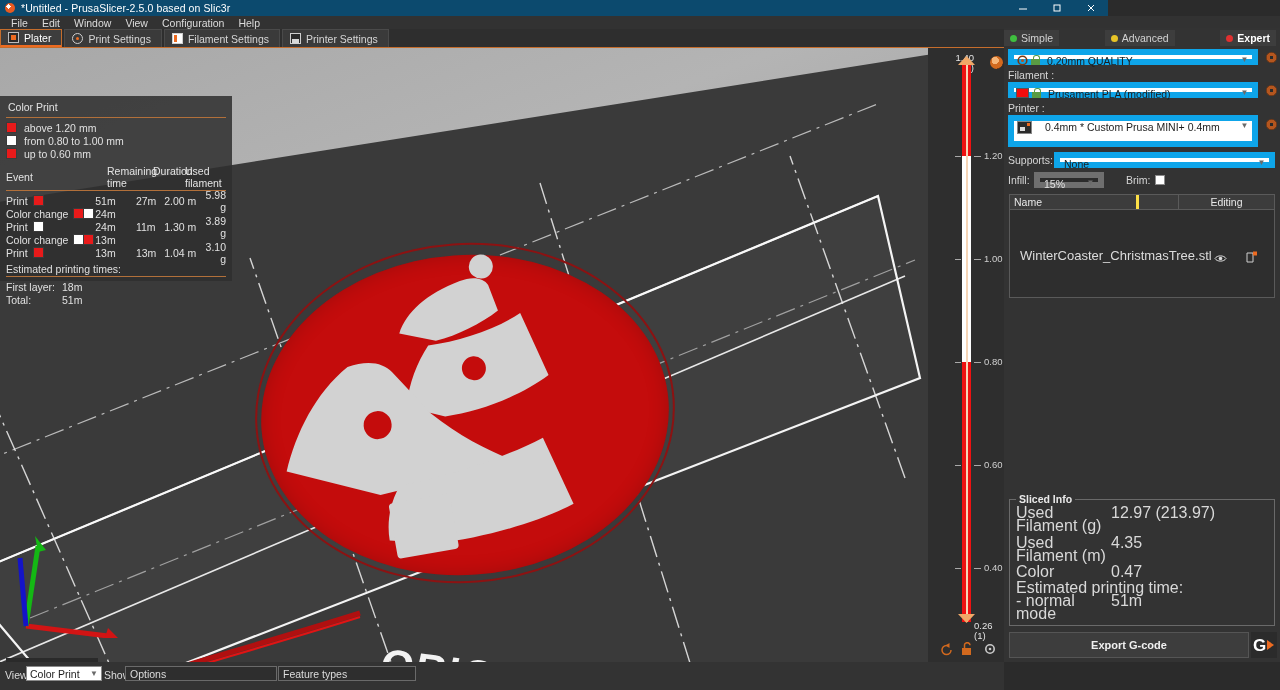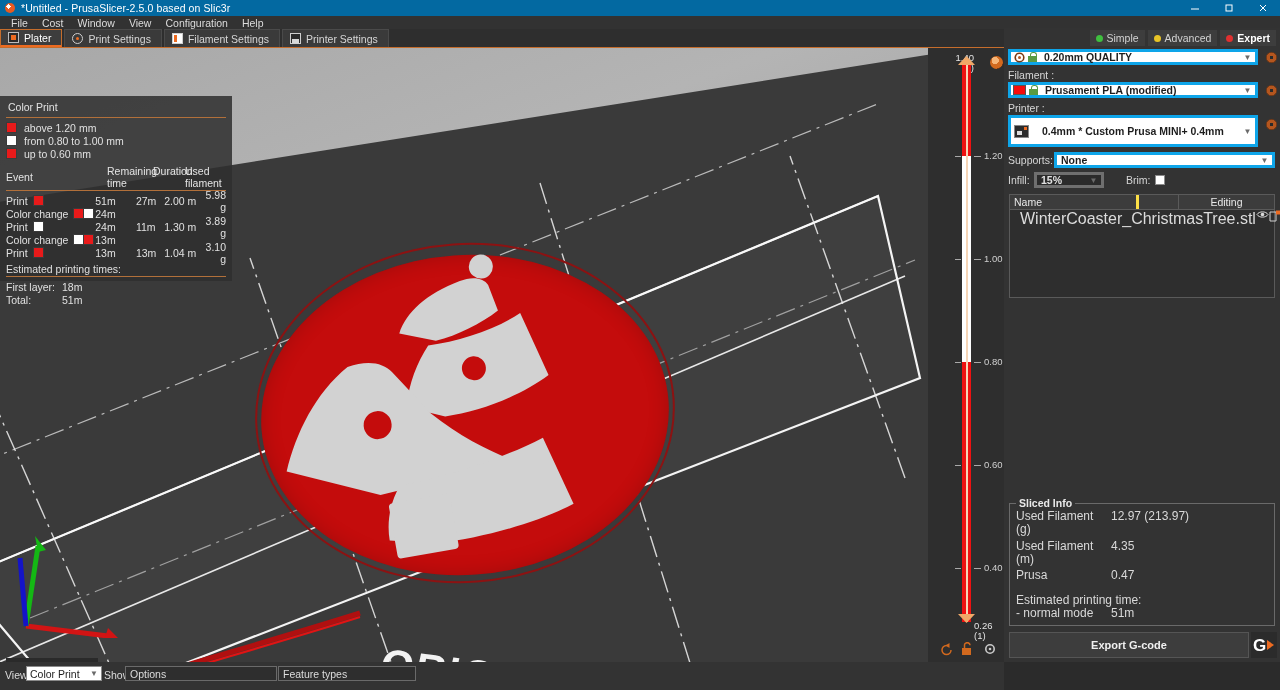--- a/index.html
+++ b/index.html
@@ -1,22 +1,22 @@
 <!DOCTYPE html>
 <html><head>
 <meta charset="utf-8">
 <style>
   * { box-sizing: border-box; margin:0; padding:0; }
   html,body { width:1280px; height:690px; overflow:hidden; background:#2b2b2b;
     font-family:"Liberation Sans", sans-serif; color:#d6d6d6; font-size:11px; }
   #app { position:relative; width:1280px; height:690px; }
 
   
-  .titlebar { position:absolute; left:0; top:0; width:1280px; height:16px;
-    background:#0369a1; display:flex; align-items:center; }
+  .titlebar { position:absolute; left:0; top:0; width:1108px; height:16px;
+    background:#0c4a6e; display:flex; align-items:center; }
   .tb-logo { width:10px; height:10px; border-radius:50%; margin:0 6px 0 5px;
     background:radial-gradient(circle at 35% 35%,#ffffff 0 22%, #e85a20 23% 100%); }
   .tb-title { color:#fff; font-size:10.5px; letter-spacing:.1px; }
   .tb-btns { margin-left:auto; display:flex; height:16px; }
   .tb-btn { width:34px; height:16px; display:flex; align-items:center; justify-content:center;
     color:#fff; font-size:10px; line-height:1; }
 
   
   .menubar { position:absolute; left:0; top:16px; width:1280px; height:13px;
     background:#323232; display:flex; align-items:center; padding-left:4px; }
@@ -86,58 +86,58 @@
   .vs-thumb-top, .vs-thumb-bot { position:absolute; left:30px; width:17px; height:9px; }
   .vs-thumb-top { background:#f0a868; clip-path:polygon(50% 0,100% 100%,0 100%); }
   .vs-thumb-bot { background:#f0a868; clip-path:polygon(0 0,100% 0,50% 100%); }
   .vs-topval { position:absolute; left:10px; font-size:9.5px; color:#e4e4e4; text-align:right; width:36px;}
   .vs-knob { position:absolute; left:62px; width:13px; height:13px; border-radius:50%;
     background:radial-gradient(circle at 40% 35%,#f6b578 0 30%, #d2691e 32% 70%, #8a3d10 72% 100%); }
 
   
   .rpanel { position:absolute; left:1004px; top:28px; width:276px; height:634px;
     background:#333333; }
-  .modes { display:flex; justify-content:flex-end; gap:3px; padding:2px 4px 3px 0; }
+  .modes { display:flex; justify-content:space-between; gap:3px; padding:2px 4px 3px 0; }
   .mode { display:flex; align-items:center; gap:4px; padding:2px 6px; font-size:10.5px;
     background:#3d3d3d; color:#d2d2d2; }
   .mode .dot { width:7px; height:7px; border-radius:50%; }
   .mode.active { color:#ffffff; font-weight:bold; }
   .sec-lbl { font-size:10.5px; color:#d6d6d6; padding:1px 0 1px 4px; }
   .combo { position:relative; height:16px; margin:0 5px 0 4px; background:#ffffff;
-    border:3px solid #0ea5e9; display:flex; align-items:center; font-size:10.5px; color:#1d1d1d;font-weight:bold; }
+    border:6px solid #0ea5e9; display:flex; align-items:flex-start; font-size:10.5px; color:#1d1d1d; }
   .combo .cv { padding-left:4px; white-space:nowrap; overflow:hidden; }
   .combo .arrow { margin-left:auto; width:15px; text-align:center; color:#6a6a6a; font-size:8px; }
   .combo.dark { background:#2b2b2b; color:#e2e2e2; border-color:#6f6f6f; }
   .combo .swatch { width:13px; height:10px; margin:0 3px 0 2px; flex:none; border:1px solid #555; }
   .combo .lock { width:9px; height:10px; margin-right:3px; flex:none; position:relative; }
   .combo .lock:after { content:""; position:absolute; left:0; bottom:0; width:9px; height:6px;
     background:#5a9b43; }
   .combo .lock:before { content:""; position:absolute; left:2px; top:0; width:5px; height:5px;
     border:1.3px solid #5a9b43; border-bottom:none; border-radius:3px 3px 0 0; }
   .combo .gicon { width:11px; height:11px; margin:0 3px 0 3px; flex:none; }
   .row-edit { position:absolute; right:3px; width:12px; height:12px; }
   .cog { width:11px; height:11px; border-radius:50%;
     background:radial-gradient(circle at 50% 50%, #2b2b2b 0 22%, #b4561f 24% 62%, #7a3a14 64% 100%); }
 
   .objtable { margin:6px 5px 0 5px; border:1px solid #5a5a5a; background:#2e2e2e; height:104px; }
   .objhead { display:flex; height:15px; background:#3c3c3c; border-bottom:1px solid #5a5a5a;
     font-size:10.5px; color:#e8e8e8; align-items:center; }
   .objhead .c1 { flex:1; padding-left:4px; border-right:3px solid #fde047; height:100%; display:flex; align-items:center;}
   .objhead .c2 { width:40px; border-right:1px solid #5a5a5a; height:100%; }
   .objhead .c3 { width:95px; text-align:center; }
-  .objrow { display:flex; height:17px; align-items:flex-start; font-size:16px; color:#dcdcdc; }
+  .objrow { display:flex; height:17px; align-items:flex-end; font-size:13px; color:#dcdcdc;margin-top:36px; }
   .objrow .c1 { flex:1; padding-left:10px; }
   .objrow .c2 { width:40px; display:flex; justify-content:center; }
   .objrow .c3 { width:95px; display:flex; justify-content:center; }
 
   .sliced { position:absolute; left:5px; bottom:36px; width:266px; border:1px solid #6a6a6a;
     padding:6px 4px 5px 6px; }
   .sliced-title { position:absolute; left:6px; top:-7px; background:#333333; padding:0 3px;
     font-size:10.5px; font-weight:bold; color:#eaeaea; }
-  .si-row { display:flex; font-size:12px; color:#d9d9d9; line-height:13px; }
+  .si-row { display:flex; font-size:16px; color:#d9d9d9; line-height:13px; }
   .si-row .k { width:95px; }
   .si-row .v { }
   .export { position:absolute; left:5px; bottom:4px; width:240px; height:26px; background:#3d3d3d;
     border:1px solid #555; display:flex; align-items:center; justify-content:center;
     font-size:11px; font-weight:bold; color:#f0f0f0; }
   .gbtn { position:absolute; right:3px; bottom:4px; width:26px; height:26px; background:#2b2b2b;
     display:flex; align-items:center; justify-content:center; }
 
   
   .legend { position:absolute; left:0; top:48px; width:232px; height:185px;
@@ -187,21 +187,21 @@
         <svg width="10" height="10" viewBox="0 0 10 10">
             <line x1="2" y1="2" x2="8" y2="8" stroke="#fff" stroke-width="1"></line>
             <line x1="8" y1="2" x2="2" y2="8" stroke="#fff" stroke-width="1"></line>
           </svg>
       </div>
     </div>
   </div>
 
   <div class="menubar">
     <div class="menu-item">File</div>
-    <div class="menu-item">Cost</div>
+    <div class="menu-item">Edit</div>
     <div class="menu-item">Window</div>
     <div class="menu-item">View</div>
     <div class="menu-item">Configuration</div>
     <div class="menu-item">Help</div>
   </div>
 
   <div class="tabbar">
     <div class="tab active">
       <span class="ti ti-plater"></span>
       <span>Plater</span>
@@ -529,24 +529,24 @@
       <span class="sliced-title">Sliced Info</span>
       <div class="si-row">
         <span class="k">Used Filament (g)</span>
         <span class="v">12.97 (213.97)</span>
       </div>
       <div class="si-row" style="margin-top:4px">
         <span class="k">Used Filament (m)</span>
         <span class="v">4.35</span>
       </div>
       <div class="si-row" style="margin-top:3px">
-        <span class="k">Prusa</span>
+        <span class="k">Color</span>
         <span class="v">0.47</span>
       </div>
-      <div class="si-row" style="margin-top:12px">
+      <div class="si-row" style="margin-top:3px">
         <span class="k" style="width:auto">Estimated printing time:</span>
       </div>
       <div class="si-row">
         <span class="k"> - normal mode</span>
         <span class="v">51m</span>
       </div>
     </div>
 
     <div class="export">
       <span>Export G-code</span>

